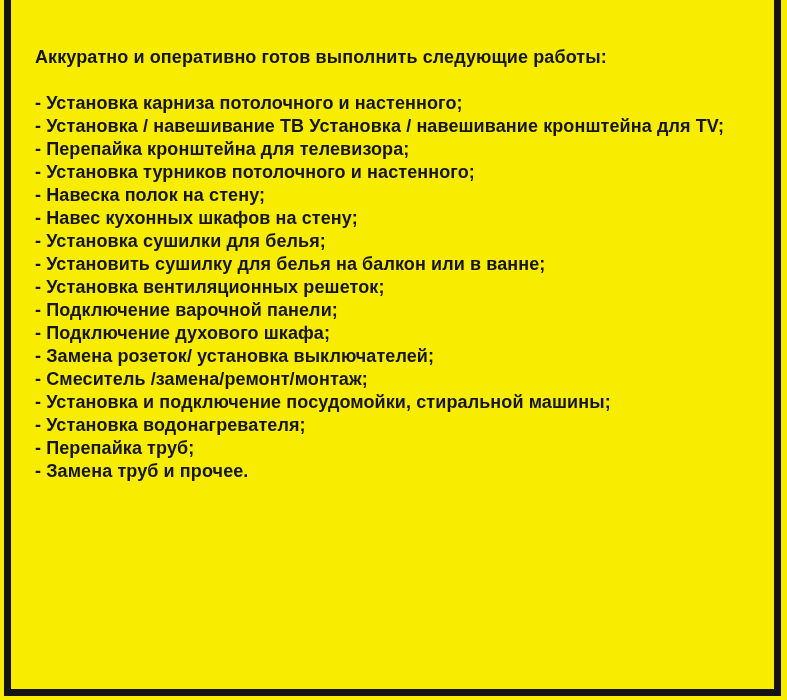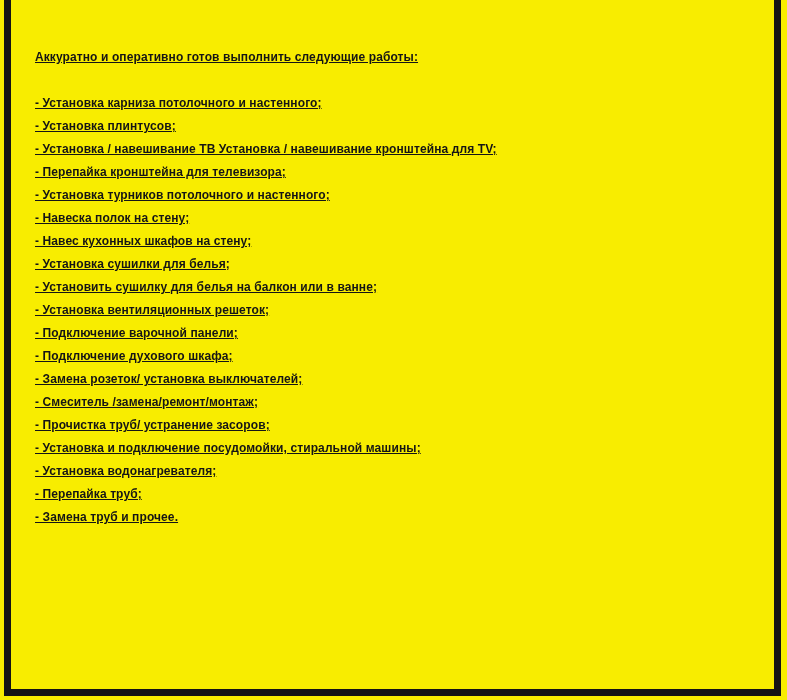--- a/index.html
+++ b/index.html
@@ -31,52 +31,49 @@
   }
   .content {
     position: absolute;
     top: 46px;
     left: 35px;
     right: 30px;
     color: var(--text);
   }
   .line {
     margin: 0;
-    font-size: 12px;
+    font-size: 18px;
     line-height: 23px;
     font-weight: 700;
     letter-spacing: 0.1px;
     white-space: nowrap;
-    text-decoration: underline;
   }
   .title {
     margin-bottom: 23px;
   }
 </style>
 </head>
 <body>
 
 <div class="frame"></div>
 
 <div class="content">
   <p class="line title">Аккуратно и оперативно готов выполнить следующие работы:</p>
   <div>
       <p class="line">- Установка карниза потолочного и настенного;</p>
-      <p class="line">- Установка плинтусов;</p>
       <p class="line">- Установка / навешивание ТВ Установка / навешивание кронштейна для TV;</p>
       <p class="line">- Перепайка кронштейна для телевизора;</p>
       <p class="line">- Установка турников потолочного и настенного;</p>
       <p class="line">- Навеска полок на стену;</p>
       <p class="line">- Навес кухонных шкафов на стену;</p>
       <p class="line">- Установка сушилки для белья;</p>
       <p class="line">- Установить сушилку для белья на балкон или в ванне;</p>
       <p class="line">- Установка вентиляционных решеток;</p>
       <p class="line">- Подключение варочной панели;</p>
       <p class="line">- Подключение духового шкафа;</p>
       <p class="line">- Замена розеток/ установка выключателей;</p>
       <p class="line">- Смеситель /замена/ремонт/монтаж;</p>
-      <p class="line">- Прочистка труб/ устранение засоров;</p>
       <p class="line">- Установка и подключение посудомойки, стиральной машины;</p>
       <p class="line">- Установка водонагревателя;</p>
       <p class="line">- Перепайка труб;</p>
       <p class="line">- Замена труб и прочее.</p>
     </div>
 </div>
 
 </body></html>

